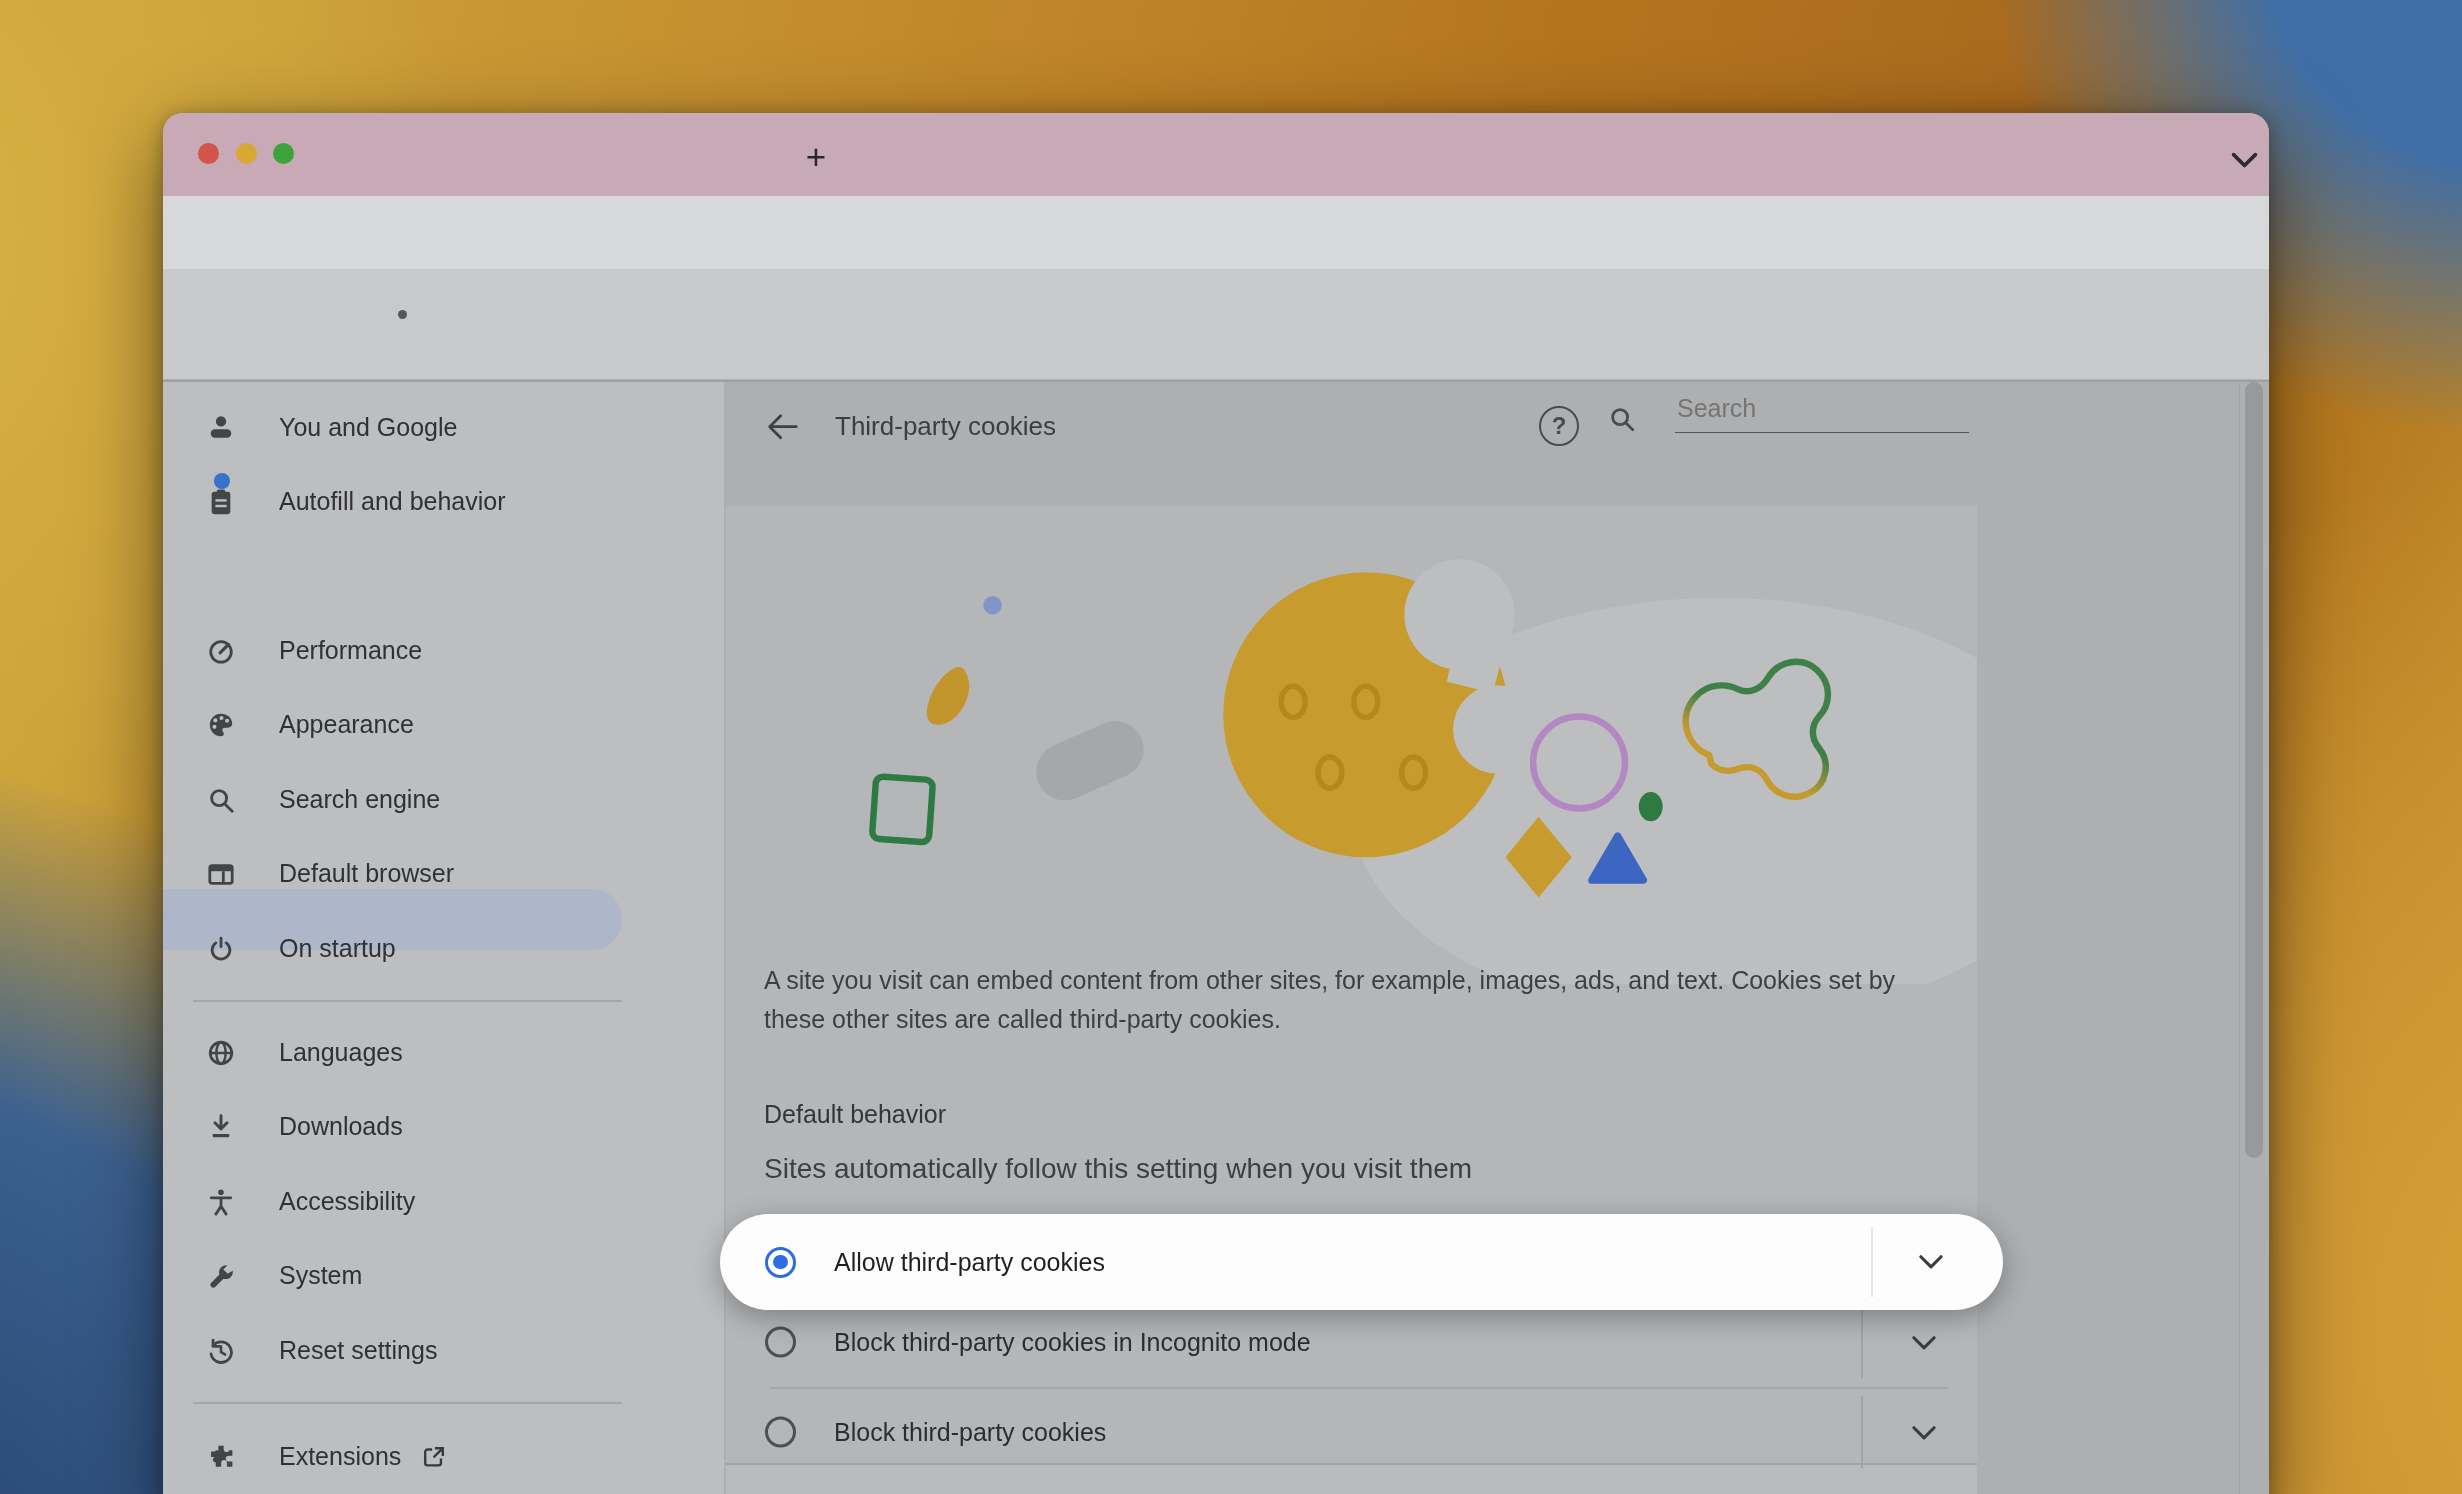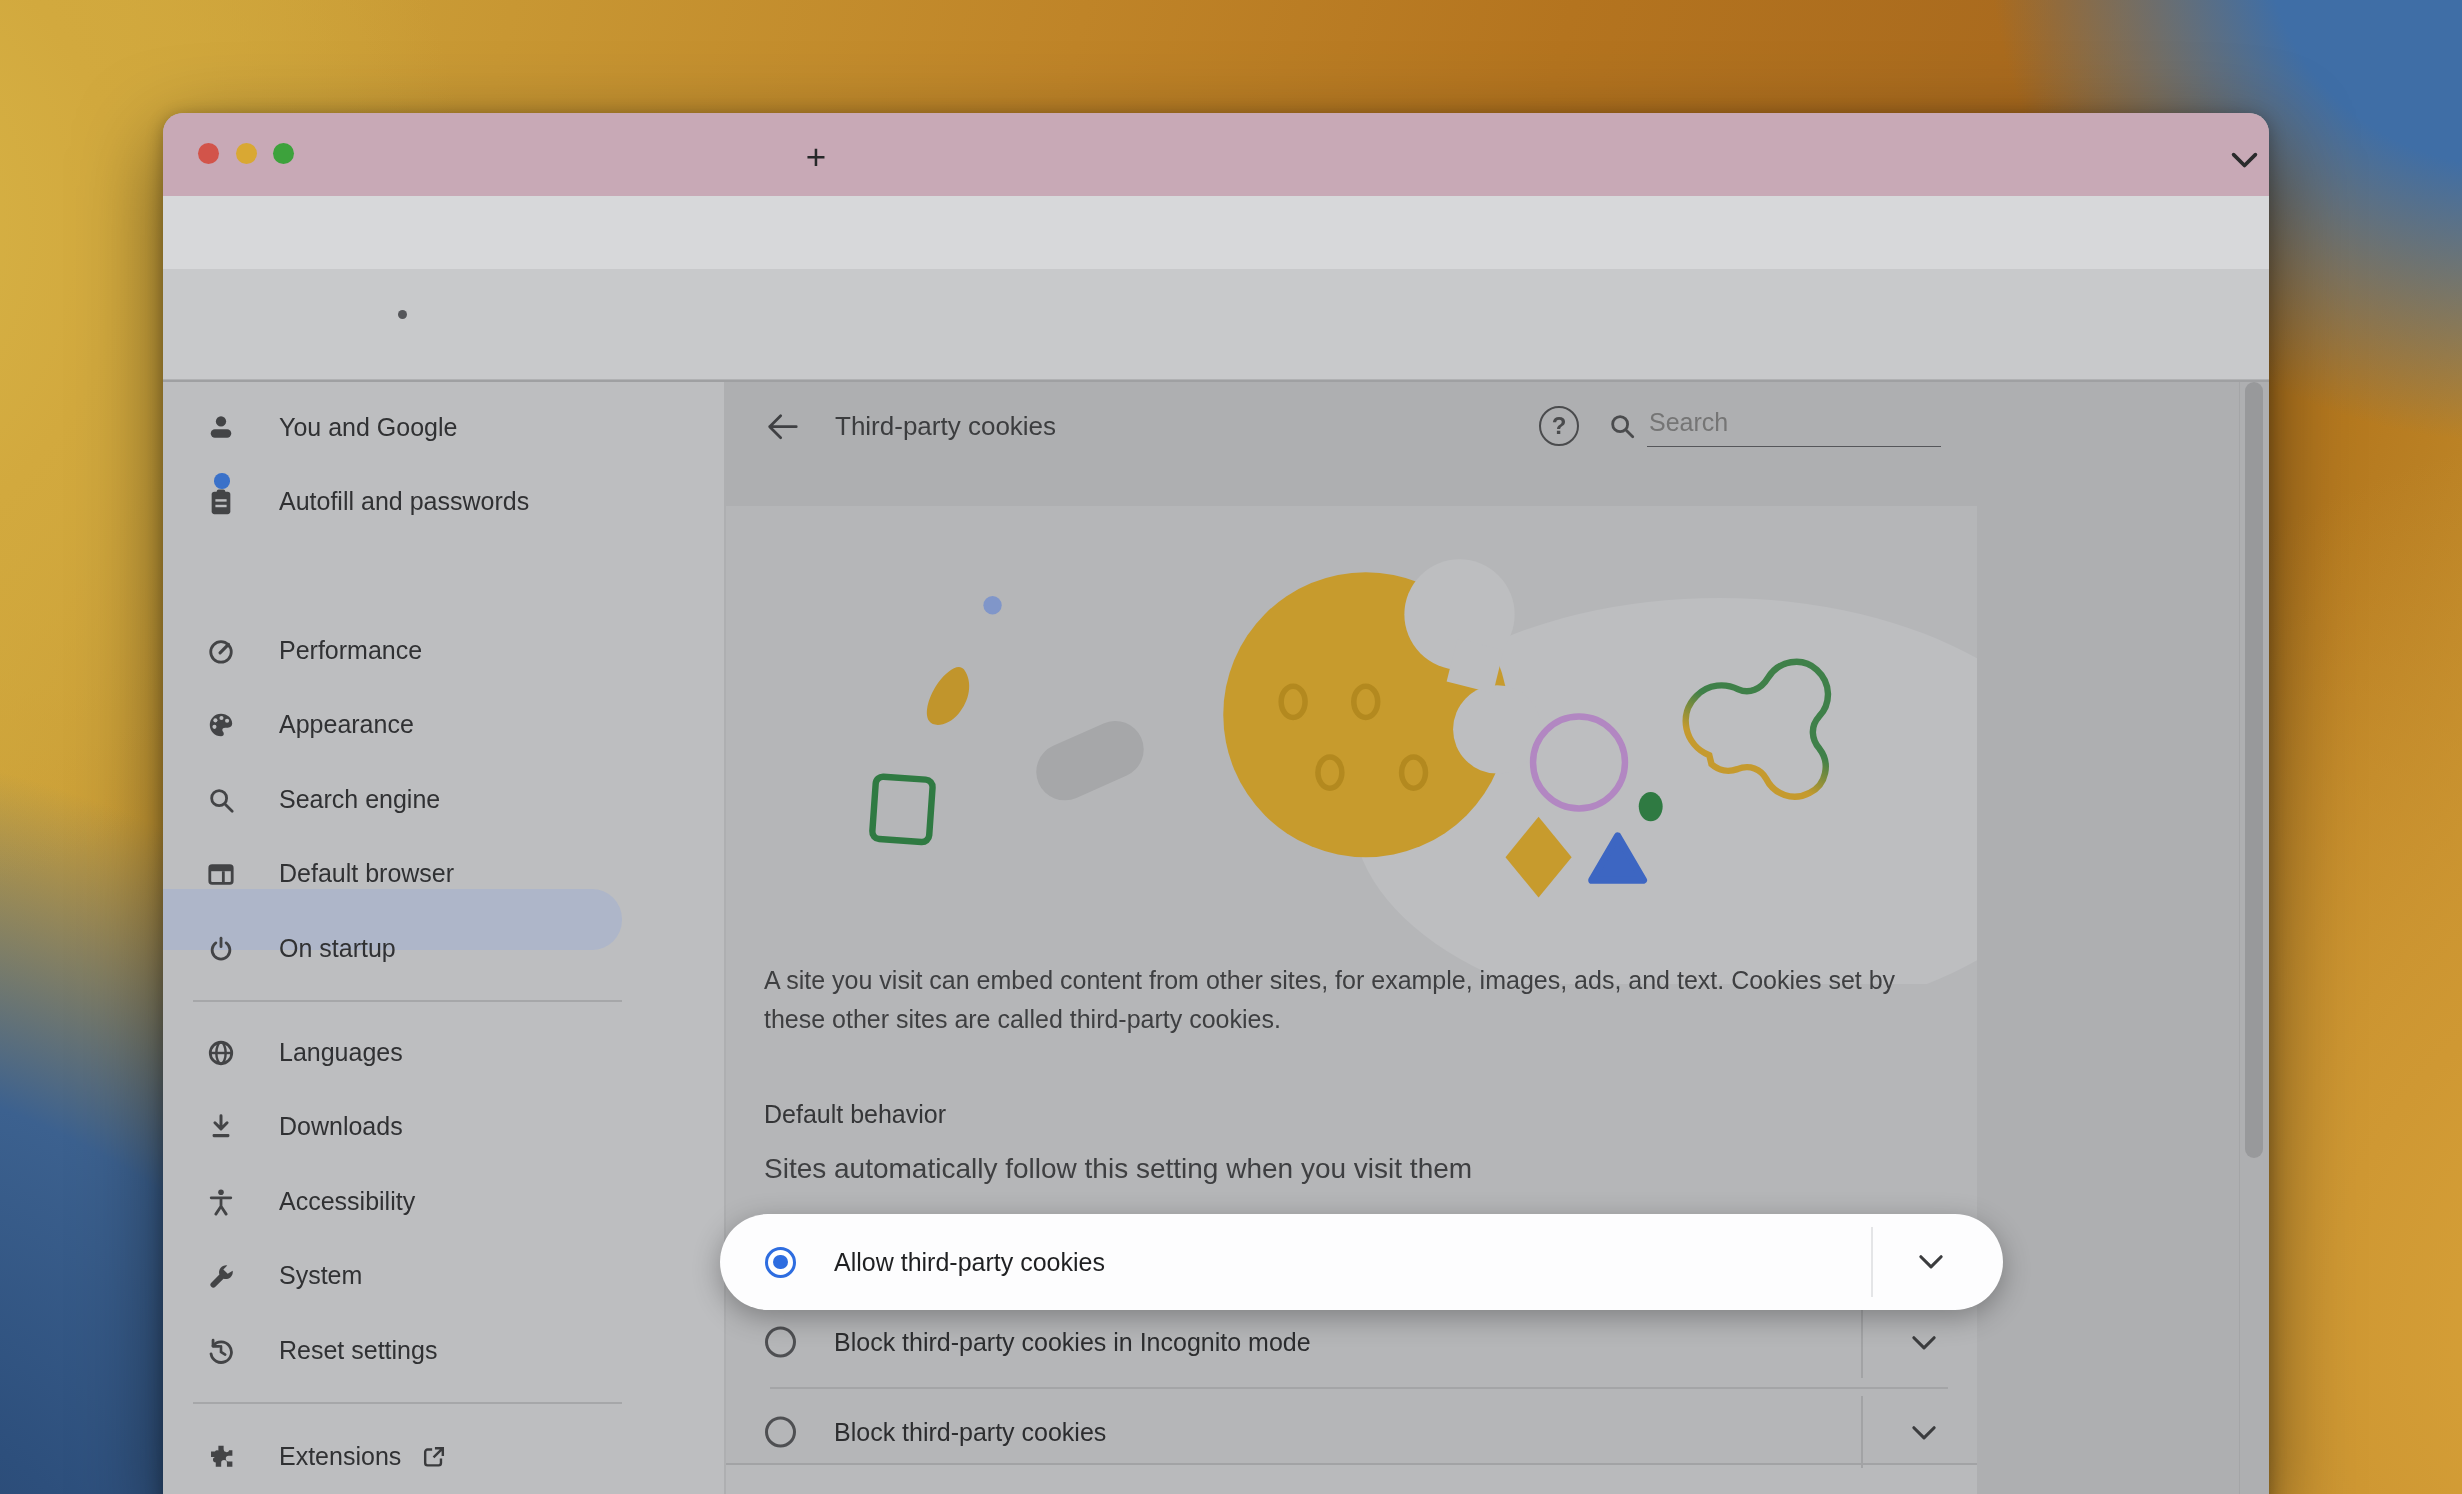--- a/index.html
+++ b/index.html
@@ -143,21 +143,21 @@
           </svg>
         <span class="lbl">You and Google</span>
       </div>
       <div class="side-item" style="top:82px;">
         <svg class="ic" viewBox="0 0 30 30">
             <rect x="5" y="4" width="20" height="24" rx="3" fill="currentColor"></rect>
             <rect x="10.5" y="1.5" width="9" height="6" rx="2" fill="currentColor"></rect>
             <rect x="9" y="12" width="12" height="2.6" fill="#bdbec0"></rect>
             <rect x="9" y="18" width="12" height="2.6" fill="#bdbec0"></rect>
           </svg>
-        <span class="lbl">Autofill and passwords</span>
+        <span class="lbl">Autofill and behavior</span>
       </div>
       <div class="side-item" style="top:231px;">
         <svg class="ic" viewBox="0 0 30 30">
             <circle cx="15" cy="16" r="11" stroke="currentColor" stroke-width="3" fill="none"></circle>
             <path d="M14 17 L23 8" stroke="currentColor" stroke-width="3.4" stroke-linecap="round"></path>
           </svg>
         <span class="lbl">Performance</span>
       </div>
       <div class="side-item" style="top:305px;">
         <svg class="ic" viewBox="0 0 30 30">
@@ -245,21 +245,21 @@
       </div>
     </div>
 
     <div class="content"></div>
 
     <svg style="position:absolute;left:603px;top:299px;" width="33" height="29.4" viewBox="0 0 36 32">
       <path d="M16 4 L4 16 L16 28 M4 16 H33" stroke="#3f4043" stroke-width="3" fill="none" stroke-linecap="round" stroke-linejoin="round"></path>
     </svg>
     <div class="title-row" style="left:672px;top:298px;font-size:26px;">Third-party cookies</div>
     <div style="position:absolute;left:1376px;top:293px;width:40px;height:40px;border-radius:50%;border:2.8px solid #4a4b4d;box-sizing:border-box;display:flex;align-items:center;justify-content:center;font-size:24px;font-weight:700;color:#4a4b4d;">?</div>
-    <div style="position:absolute;left:1445px;top:291px;display:flex;align-items:center;">
+    <div style="position:absolute;left:1445px;top:277px;display:flex;align-items:flex-end;gap:28px;">
       <svg width="28" height="28" viewBox="0 0 30 30">
         <circle cx="13" cy="13" r="8" stroke="#4a4b4d" stroke-width="3" fill="none"></circle>
           <path d="M19.5 19.5 L26.5 26.5" stroke="#4a4b4d" stroke-width="3" stroke-linecap="round"></path>
       </svg>
       <div style="margin-left:11px;border-bottom:1.8px solid #55565a;width:294px;height:42px;">
         <input class="uinput" readonly="" style="font-size: 25px; color: rgb(74, 75, 77); width: 276px; height: 35px;" placeholder="Search">
       </div>
     </div>
 
     <div class="card">

